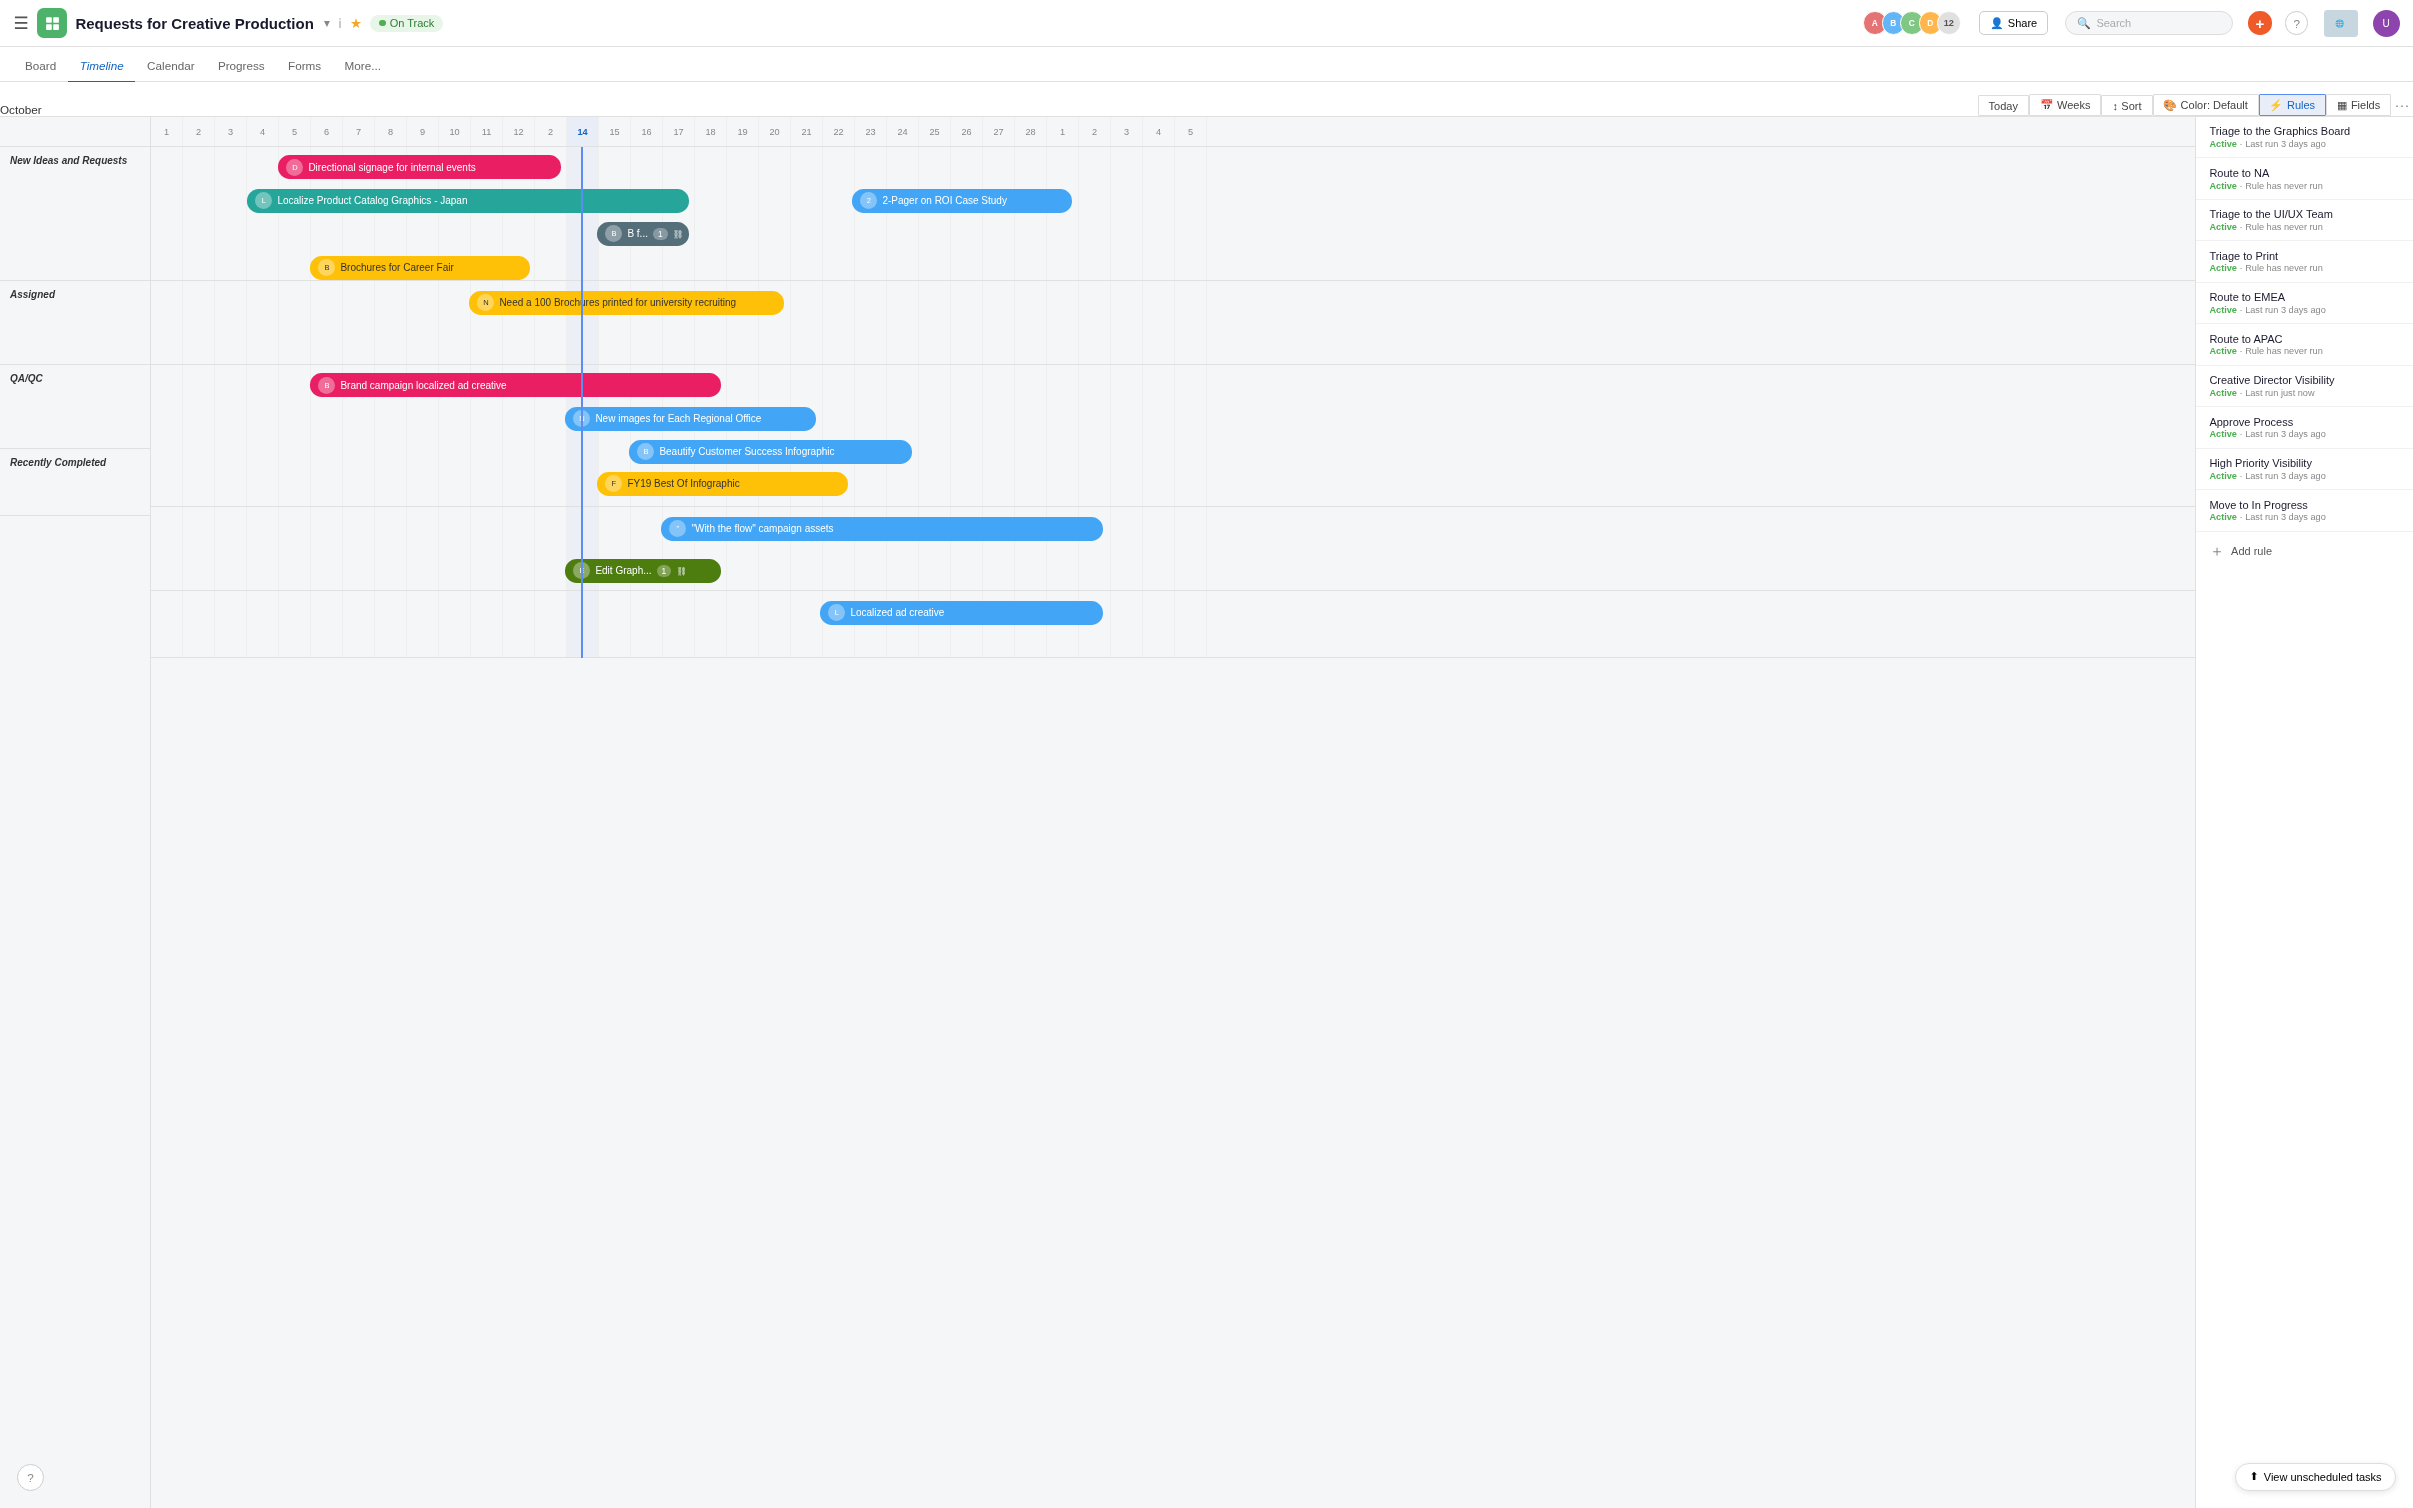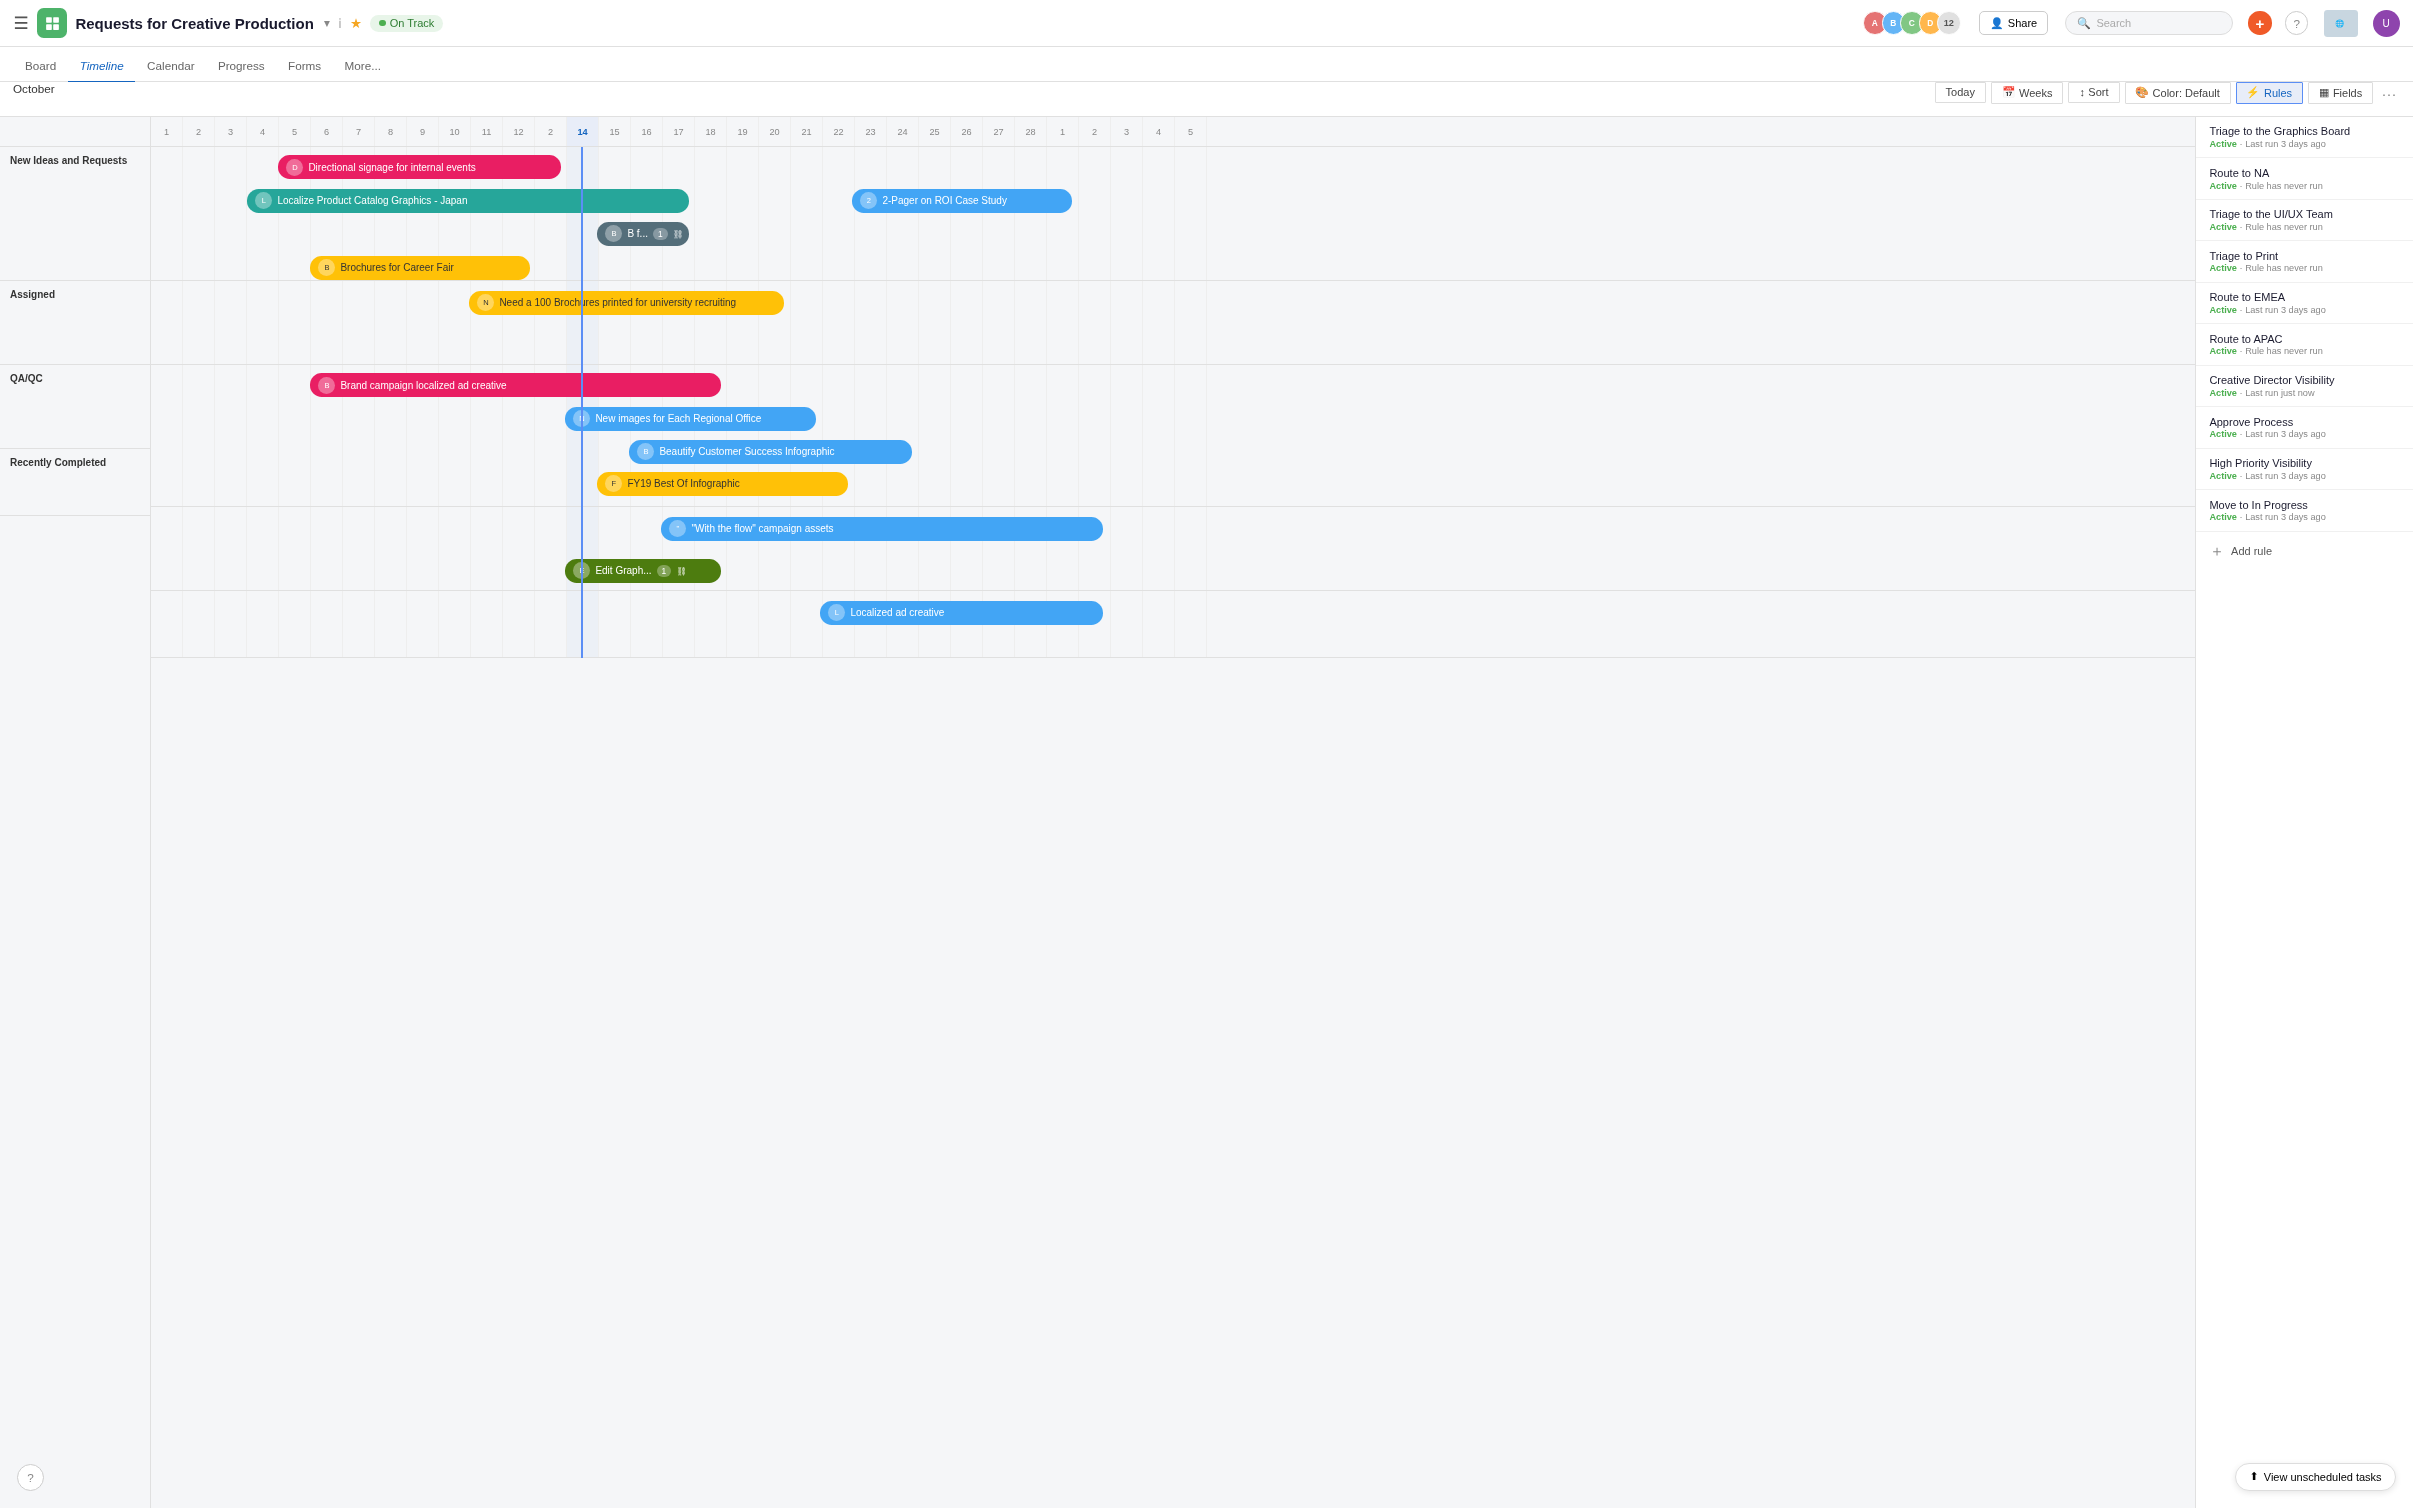--- a/index.html
+++ b/index.html
@@ -27,31 +27,31 @@
     .plus-btn { width: 23.5px; height: 23.5px; background: #f05a28; border-radius: 50%; display: flex; align-items: center; justify-content: center; color: white; font-size: 15px; font-weight: bold; cursor: pointer; margin-left: 6.7px; }
     .help-btn { width: 23.5px; height: 23.5px; border: 1.7px solid #ccc; border-radius: 50%; display: flex; align-items: center; justify-content: center; color: #888; font-size: 11.7px; cursor: pointer; margin-left: 5px; }
     .user-avatar-top { width: 27px; height: 27px; border-radius: 50%; background: #8e44ad; margin-left: 6.7px; cursor: pointer; display: flex; align-items: center; justify-content: center; color: white; font-size: 10px; }
 
     
     .nav-tabs { display: flex; background: #fff; padding: 0 13.4px; border-bottom: 0.8px solid #e0e0e0; height: 35px; align-items: flex-end; }
     .nav-tab { padding: 8.4px 11.7px; font-size: 11.7px; color: #666; cursor: pointer; border-bottom: 1.7px solid transparent; margin-bottom: -0.8px; }
     .nav-tab.active { color: #1565c0; border-bottom: 1.7px solid #1565c0; font-weight: 500; font-style: italic; }
 
     
-    .toolbar { display: flex; align-items: flex-start; background: #fff; padding: 0 13px; height: 35px; border-bottom: 0.8px solid #e0e0e0; gap: 5px; }
+    .toolbar { display: flex; align-items: flex-end; background: #fff; padding: 0 0; height: 35px; border-bottom: 0.8px solid #e0e0e0; }
     .toolbar-month { font-size: 11.7px; color: #333; font-weight: 500; flex: 1; }
     .toolbar-btn { padding: 3.4px 10px; border: 0.8px solid #ddd; border-radius: 1px; background: #fff; font-size: 11px; cursor: pointer; display: flex; align-items: center; gap: 3.4px; color: #444; }
     .toolbar-btn.active { background: #e8edf8; border-color: #5b8ef5; color: #1565c0; }
     .toolbar-dots { font-size: 15px; color: #888; cursor: pointer; padding: 3.4px; }
 
     
     .main { display: flex; height: calc(100vh - 117px); overflow: hidden; }
 
     
-    .group-labels { width: 151px; flex-shrink: 0; background: #f5f6f8; border-right: 0.8px solid #e0e0e0; display: flex; flex-direction: column; }
+    .group-labels { width: 151px; flex-shrink: 0; background: #f5f6f8; border-right: 0.8px solid #e0e0e0; display: flex; flex-direction: column; font-style: italic; }
     .group-label-header { height: 30px; border-bottom: 0.8px solid #e0e0e0; display: flex; align-items: center; padding: 0 10px; background: #f5f6f8; }
     .group-label-cell { display: flex; align-items: flex-start; padding: 8.4px 10px; font-size: 10px; font-weight: 600; color: #333; border-bottom: 0.8px solid #e0e0e0; }
     .group-label-cell.new-ideas { min-height: 134px; }
     .group-label-cell.assigned { min-height: 84px; }
     .group-label-cell.in-progress { min-height: 142px; }
     .group-label-cell.qaqc { min-height: 84px; }
     .group-label-cell.recently { min-height: 67px; }
 
     
     .timeline-area { flex: 1; overflow-x: auto; overflow-y: auto; position: relative; background: #f5f6f8; }

